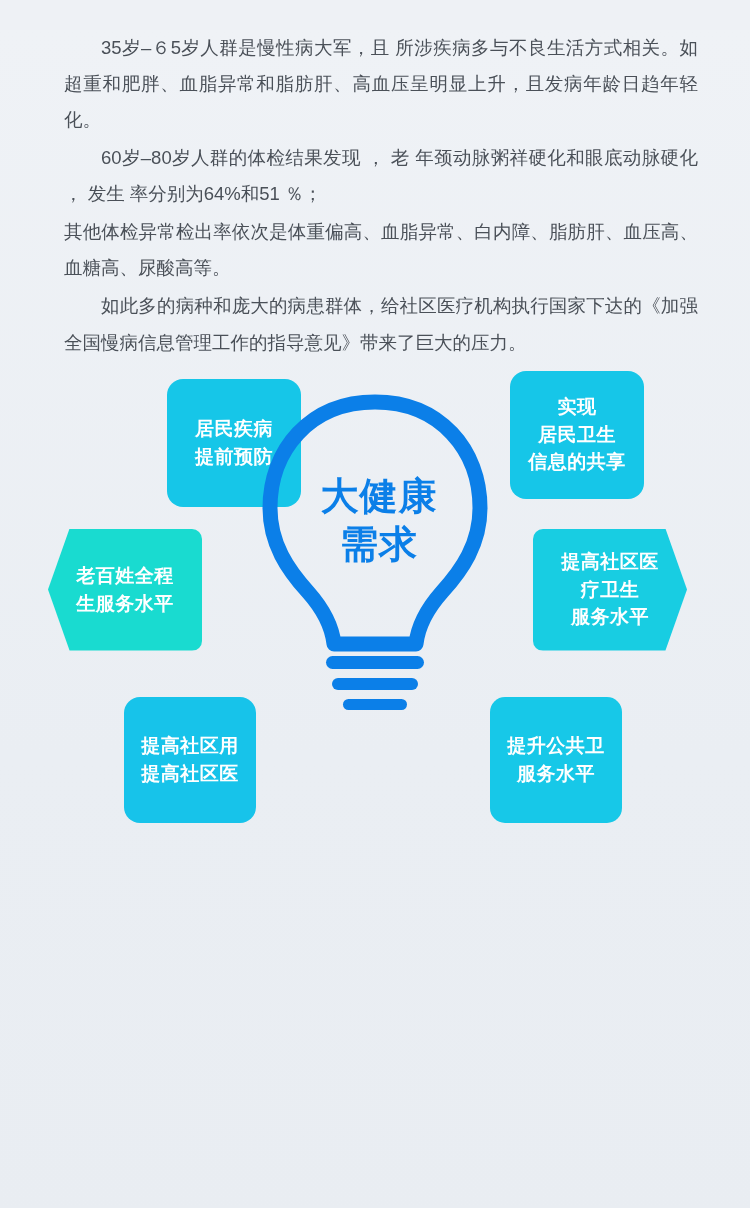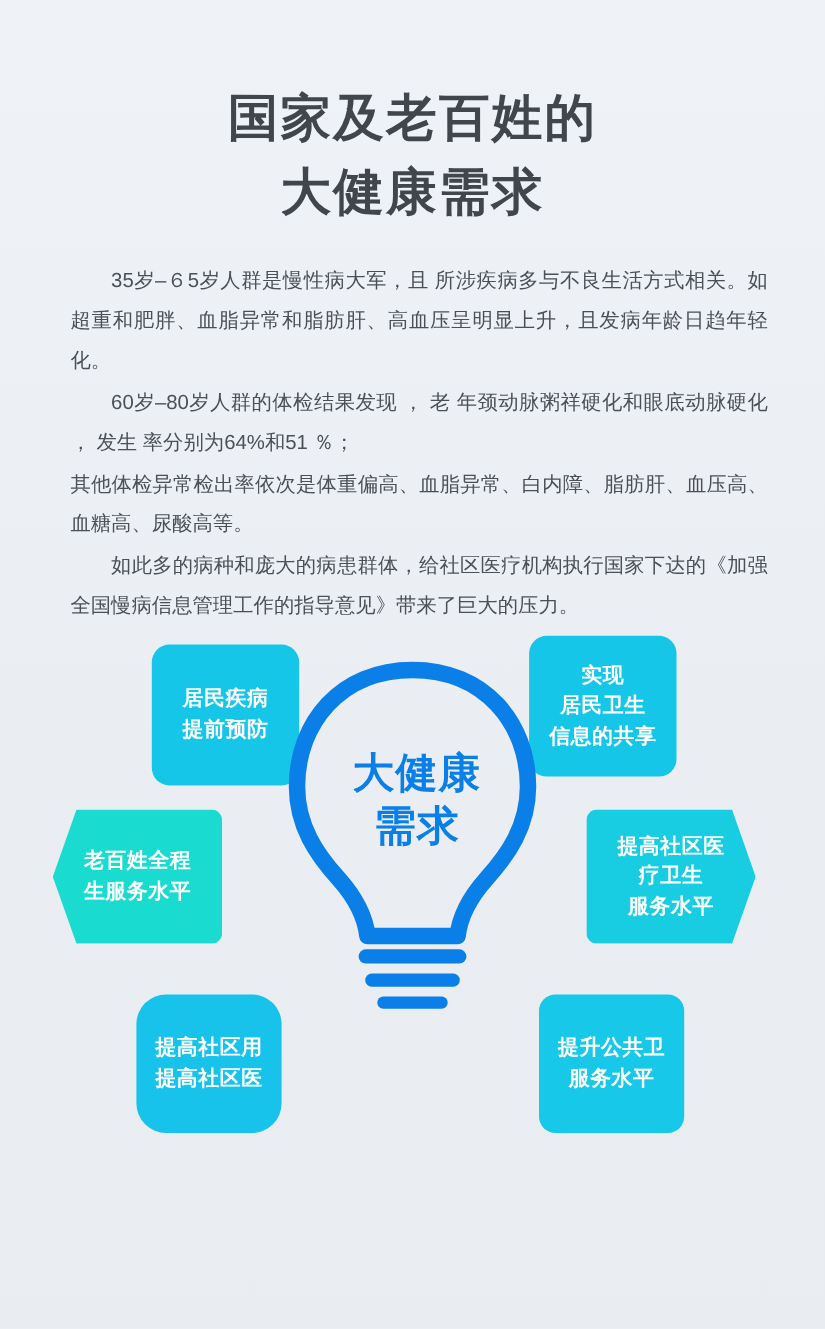--- a/index.html
+++ b/index.html
@@ -90,20 +90,21 @@
   }
   .node span {
     display: block;
   }
 
   
   .node-sq {
     width: 134px;
     height: 128px;
     border-radius: 16px;
+    margin-left: 29px;
   }
   .node-tl { left: 138px; top: 0px; background: #16c6e8; }
   .node-tr { left: 481px; top: -8px; background: #16c6e8; }
 
   
   .node-diamond {
     width: 154px;
     height: 122px;
   }
   .node-left {
@@ -120,32 +121,28 @@
     clip-path: polygon(0% 0%, 86% 0%, 100% 50%, 86% 100%, 0% 100%);
     border-radius: 10px;
   }
 
   
   .node-bot {
     width: 132px;
     height: 126px;
     border-radius: 16px;
   }
-  .node-bl { left: 124px; top: 318px; background: #17c3ea; border-radius: 27px; }
+  .node-bl { left: 124px; top: 318px; background: #17c3ea; }
   .node-br { left: 490px; top: 318px; background: #17c8e8; border-radius: 15px; }
 </style>
 </head>
 <body>
 
 <div class="page">
 
-  <div class="title-block">
-    <div class="title-line">国家及老百姓的</div>
-    <div class="title-line">大健康需求</div>
-  </div>
 
   <div class="body-copy">
     <p class="para indent">35岁–６5岁人群是慢性病大军，且 所涉疾病多与不良生活方式相关。如超重和肥胖、血脂异常和脂肪肝、高血压呈明显上升，且发病年龄日趋年轻化。</p>
     <p class="para indent">60岁–80岁人群的体检结果发现 ， 老 年颈动脉粥祥硬化和眼底动脉硬化 ， 发生 率分别为64%和51 ％；</p>
     <p class="para">其他体检异常检出率依次是体重偏高、血脂异常、白内障、脂肪肝、血压高、血糖高、尿酸高等。</p>
     <p class="para indent">如此多的病种和庞大的病患群体，给社区医疗机构执行国家下达的《加强全国慢病信息管理工作的指导意见》带来了巨大的压力。</p>
   </div>
 
   <div class="diagram">
 

